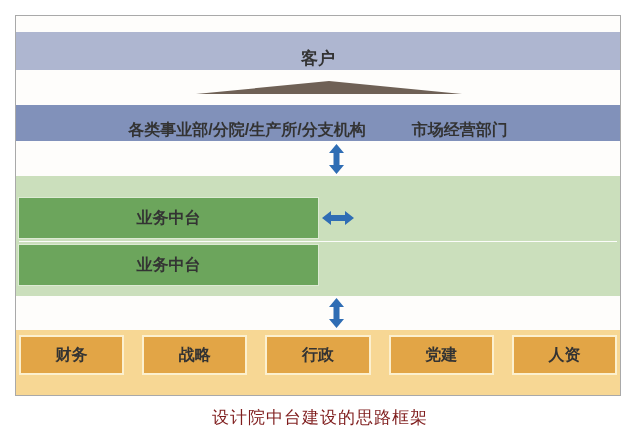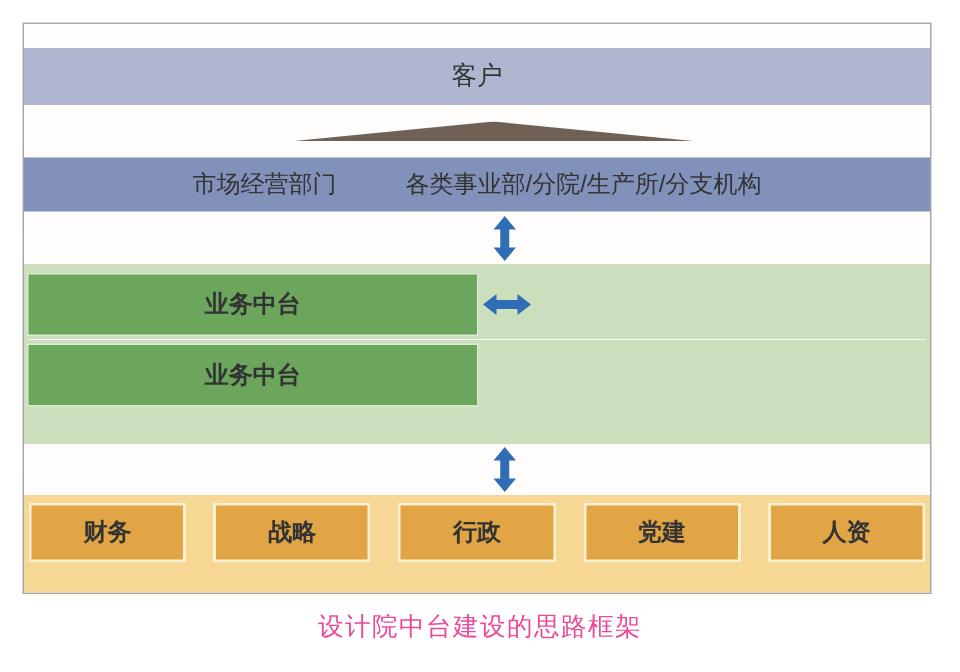--- a/index.html
+++ b/index.html
@@ -8,31 +8,31 @@
     position:relative; width:640px; height:448px; background:#ffffff;
     font-family:"Liberation Sans", sans-serif; overflow:hidden;
   }
   .frame {
     position:absolute; left:15px; top:15px; width:606px; height:381px;
     border:1px solid #a9a9a9; background:#fefdfb;
     display:flex; flex-direction:column;
   }
   .spacer-top { height:16px; }
   .bar {
-    display:flex; align-items:center; justify-content:center;
-    font-weight:normal; color:#333333;
+    display:flex; align-items:flex-end; justify-content:center;
+    font-weight:bold; color:#333333;
   }
   .bar-customer { height:39px; background:#aeb6d0; font-size:17px; }
   .gap-triangle { height:36px; display:flex; align-items:center; justify-content:center; }
   .gap-triangle svg { transform:translateX(11px); display:block; }
   .bar-departments { height:37px; background:#8191ba; font-size:16px; gap:46px; }
   .gap-varrow { height:36px; display:flex; align-items:center; justify-content:center; }
   .gap-varrow svg { transform:translateX(18px); display:block; }
   .gap-varrow.lower { height:35px; }
-  .green-panel { height:122px; background:#cbdfbc; padding:7px 3px 0 3px; }
+  .green-panel { height:122px; background:#cbdfbc; padding:22px 3px 0 3px; }
   .green-row { display:grid; grid-template-columns:299px 39px 1fr; height:40px; }
   .green-sep {
     height:7px;
     background:linear-gradient(#cbdfbc 3px, rgba(255,255,255,0.92) 3px,
                rgba(255,255,255,0.92) 4px, #cbdfbc 4px);
   }
   .gbox {
     background:#6ca55c; display:flex; align-items:center; justify-content:center;
     font-weight:bold; font-size:16px; color:#333333;
     box-shadow:0 0 0 1px rgba(255,255,255,0.35);
@@ -42,21 +42,21 @@
     height:66px; background:#f7d794; padding:5px 3px;
     display:flex; gap:18px;
   }
   .obox {
     flex:1; height:40px; background:#e2a546; border:2px solid #fcf0cf;
     display:flex; align-items:center; justify-content:center;
     font-weight:bold; font-size:16px; color:#333333;
   }
   .caption {
     position:absolute; left:0; top:406px; width:100%; text-align:center;
-    font-size:17px; color:#ec4899; letter-spacing:1px;
+    font-size:17px; color:#7f1d1d; letter-spacing:1px;
   }
 </style>
 </head>
 <body>
 
 <div class="page">
   <div class="frame">
 
     <div class="spacer-top"></div>
 
@@ -64,22 +64,22 @@
       <span>客户</span>
     </div>
 
     <div class="gap-triangle">
       <svg width="266" height="13" viewBox="0 0 266 13">
         <polygon points="0,13 133,0 266,13" fill="#6f6156"></polygon>
       </svg>
     </div>
 
     <div class="bar bar-departments">
+      <span>各类事业部/分院/生产所/分支机构</span>
       <span>市场经营部门</span>
-      <span>各类事业部/分院/生产所/分支机构</span>
     </div>
 
     <div class="gap-varrow">
       <svg width="17" height="30" viewBox="0 0 17 30">
         <polygon points="8.5,0 16,9 11.5,9 11.5,21 16,21 8.5,30 1,21 5.5,21 5.5,9 1,9" fill="#2f6db4"></polygon>
       </svg>
     </div>
 
     <div class="green-panel">
       <div class="green-row">

